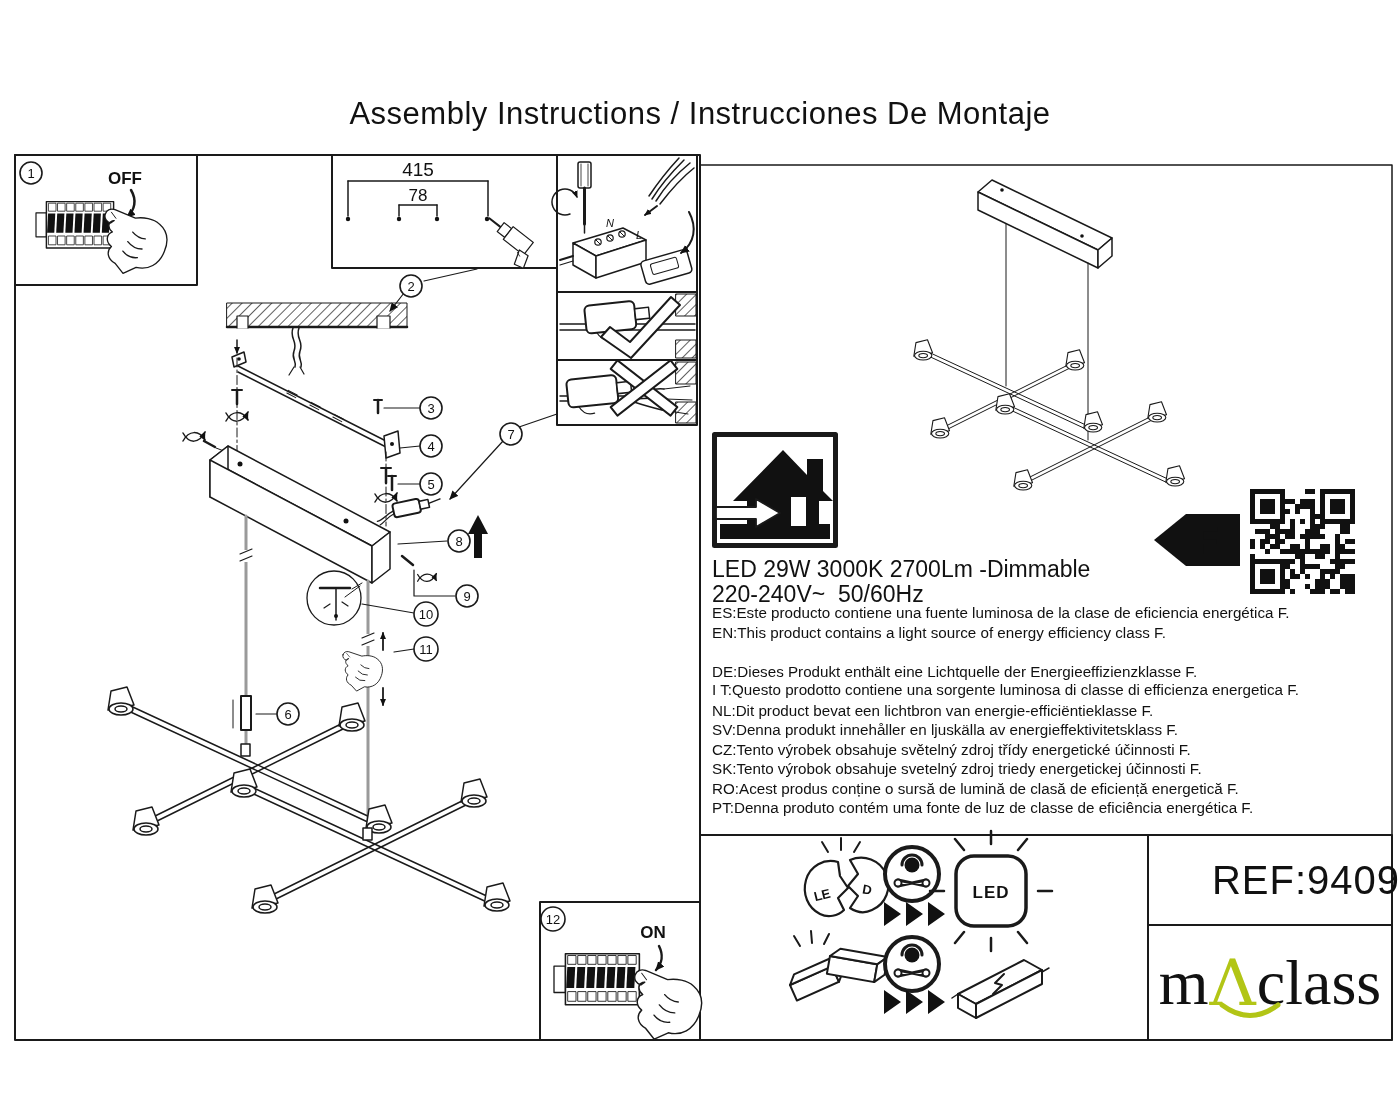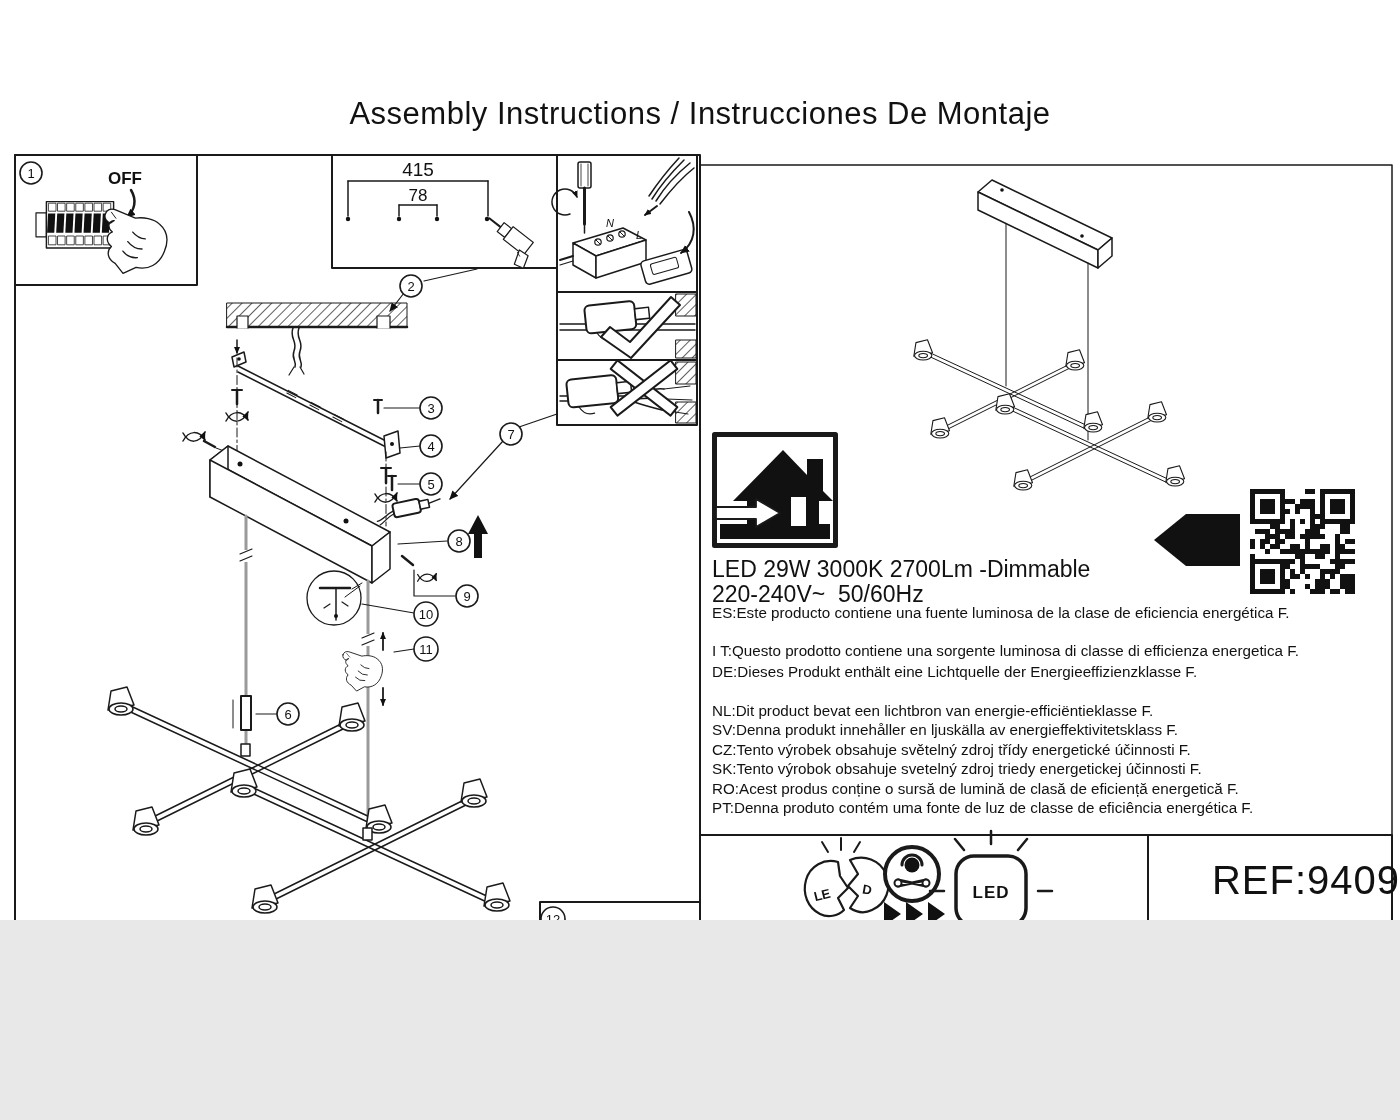--- a/index.html
+++ b/index.html
@@ -1,16 +1,16 @@
 <!DOCTYPE html>
 <html><head>
 <meta charset="utf-8">
 <style>
   html,body{margin:0;padding:0;background:#e8e8e8;}
-  #page{position:relative;width:1400px;height:920px;background:#ffffff;overflow:hidden;
+  #page{position:relative;width:1400px;height:1120px;background:#ffffff;overflow:hidden;
         font-family:"Liberation Sans",sans-serif;color:#111;}
   #art{position:absolute;left:0;top:0;width:1400px;height:1120px;}
   #art text{stroke:none;fill:#111;font-family:"Liberation Sans",sans-serif;}
   .callout circle{fill:#fff;stroke:#1a1a1a;stroke-width:1.6;}
   .callout text{font-size:13px;text-anchor:middle;}
   .dimtxt{font-size:19px;text-anchor:middle;}
   .lbl{font-weight:bold;font-size:17px;}
   .overlay{position:absolute;white-space:pre;}
   #title{left:0;top:96px;width:1400px;text-align:center;font-size:31px;letter-spacing:0.5px;}
   .spec{left:712px;font-size:23px;}
@@ -649,29 +649,30 @@
           <path d="M952,998 l6,-4 M1042,972 l7,-4" stroke-width="1.5"></path>
         </g>
       </g>
     </g>
   </svg>
 
   <div class="overlay spec" style="top:556px">LED 29W 3000K 2700Lm -Dimmable</div>
   <div class="overlay spec" style="top:581px">220-240V~  50/60Hz</div>
 
   <div class="overlay lang" style="top:604px">ES:Este producto contiene una fuente luminosa de la clase de eficiencia energética F.</div>
+  <div class="overlay lang" style="top:623.5px">EN:This product contains a light source of energy efficiency class F.</div>
   <div class="overlay lang" style="top:662.5px">DE:Dieses Produkt enthält eine Lichtquelle der Energieeffizienzklasse F.</div>
-  <div class="overlay lang" style="top:642px">I T:Questo prodotto contiene una sorgente luminosa di classe di efficienza energetica F.</div>
+  <div class="overlay lang" style="top:681px">I T:Questo prodotto contiene una sorgente luminosa di classe di efficienza energetica F.</div>
   <div class="overlay lang" style="top:701.5px">NL:Dit product bevat een lichtbron van energie-efficiëntieklasse F.</div>
   <div class="overlay lang" style="top:721px">SV:Denna produkt innehåller en ljuskälla av energieffektivitetsklass F.</div>
   <div class="overlay lang" style="top:740.5px">CZ:Tento výrobek obsahuje světelný zdroj třídy energetické účinnosti F.</div>
   <div class="overlay lang" style="top:760px">SK:Tento výrobok obsahuje svetelný zdroj triedy energetickej účinnosti F.</div>
   <div class="overlay lang" style="top:779.5px">RO:Acest produs conține o sursă de lumină de clasă de eficiență energetică F.</div>
   <div class="overlay lang" style="top:799px">PT:Denna produto contém uma fonte de luz de classe de eficiência energética F.</div>
 
   <div id="ref-box" class="overlay">REF:9409</div>
 
-  <div id="brand-box" class="overlay"><span>m</span><span class="lambda">Λ</span><span>clase</span></div>
+  <div id="brand-box" class="overlay"><span>m</span><span class="lambda">Λ</span><span>class</span></div>
   <svg id="smile" width="64" height="22">
     <path d="M4,3 Q32,24 60,3" fill="none" stroke="#b2c516" stroke-width="5" stroke-linecap="round"></path>
   </svg>
 
 </div>
 
 </body></html>

